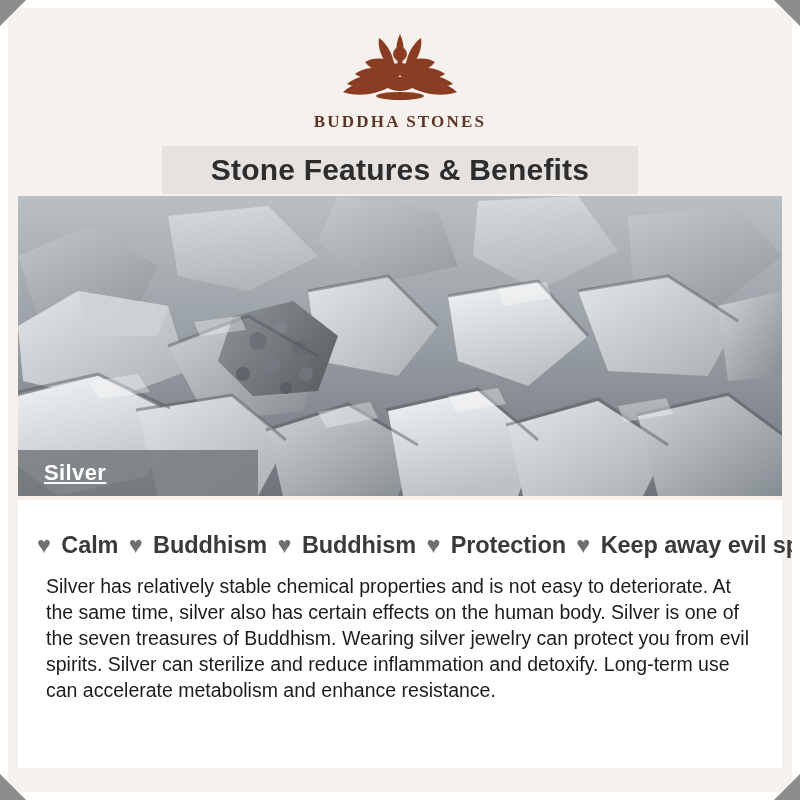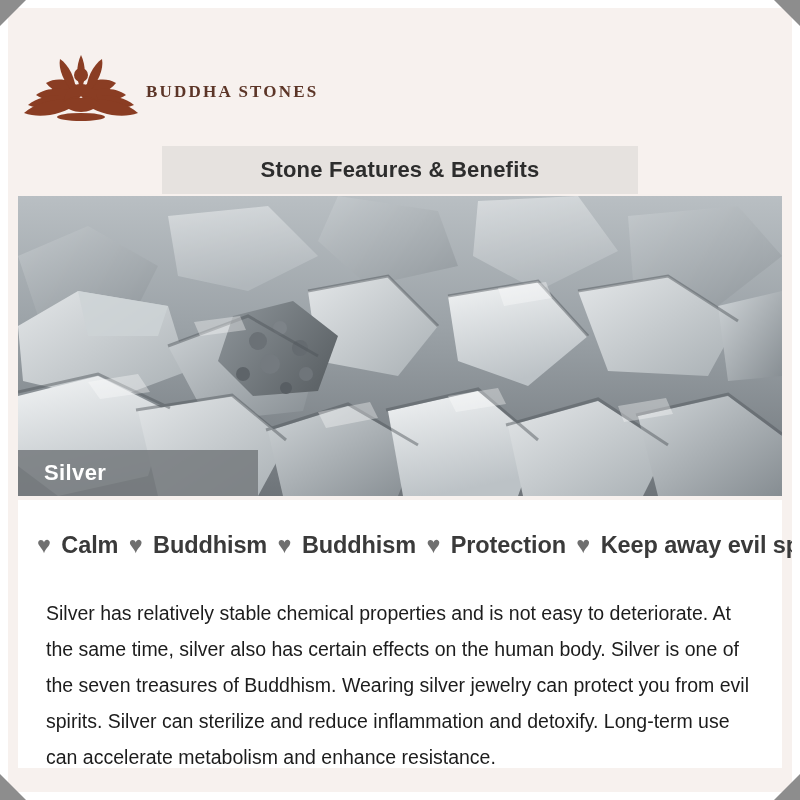--- a/index.html
+++ b/index.html
@@ -61,27 +61,26 @@
   .edge-right { top: 0; right: 0; width: 8px; height: 800px; }
 
   
   .header {
     position: absolute;
     top: 8px; left: 8px;
     width: 784px;
     height: 140px;
     background: #f7f1ee;
     display: flex;
-    flex-direction: row;
+    flex-direction: column;
     align-items: center;
     justify-content: flex-start;
     padding-top: 22px;
     box-sizing: border-box;
     z-index: 2;
-    padding-left: 8px;
   }
   .logo-mark {
     width: 130px;
     height: 76px;
     display: block;
   }
   .brand-name {
     margin-top: 6px;
     font-size: 17px;
     letter-spacing: 2.2px;
@@ -97,21 +96,21 @@
     left: 162px;
     width: 476px;
     height: 48px;
     background: #e6e2df;
     display: flex;
     align-items: center;
     justify-content: center;
     z-index: 3;
   }
   .title-band .title-text {
-    font-size: 22px;
+    font-size: 30px;
     font-weight: bold;
     color: #2d2d2d;
     letter-spacing: 0.2px;
   }
 
   
   .photo-wrap {
     position: absolute;
     top: 196px;
     left: 18px;
@@ -141,20 +140,21 @@
     align-items: center;
     padding-left: 26px;
     box-sizing: border-box;
     z-index: 3;
   }
   .caption-tag .caption-text {
     color: #ffffff;
     font-size: 22px;
     font-weight: bold;
     letter-spacing: 0.4px;
+    text-decoration: underline;
   }
 
   
   .content {
     position: absolute;
     top: 500px;
     left: 18px;
     width: 764px;
     height: 268px;
     background: #ffffff;
@@ -172,23 +172,23 @@
   }
   .keywords .heart {
     color: #6f6f6f;
     margin: 0 3px;
     font-weight: normal;
   }
   .keywords .kw {
     margin: 16px 1px;
   }
   .description {
-    margin-top: 36px;
+    margin-top: 14px;
     font-size: 19.5px;
-    line-height: 36px;
+    line-height: 26px;
     color: #1c1c1c;
     text-align: left;
     padding: 0 12px;
   }
 
   
   .bottom-shade {
     position: absolute;
     bottom: 8px;
     left: 8px;

